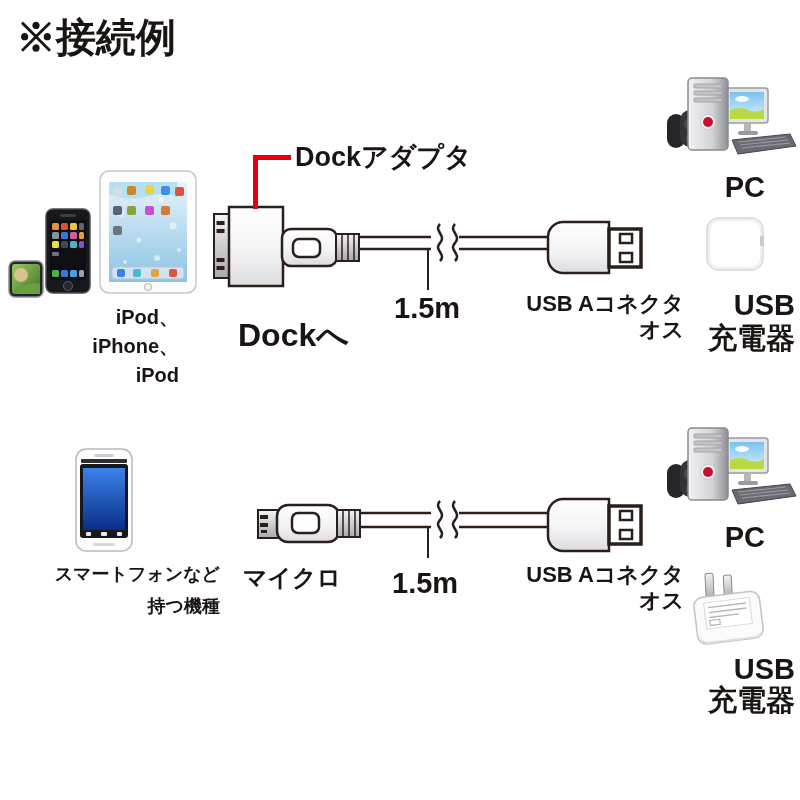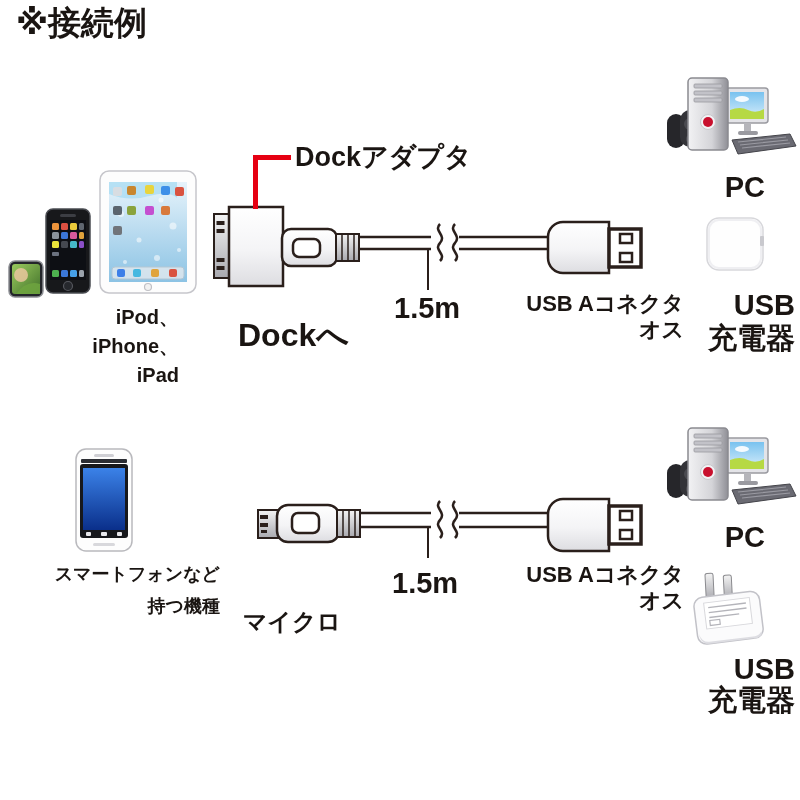--- a/index.html
+++ b/index.html
@@ -3,21 +3,21 @@
 <meta charset="utf-8">
 <style>
   html,body{margin:0;padding:0;background:#fff;}
   .canvas{
     position:relative;width:800px;height:800px;background:#ffffff;overflow:hidden;
     font-family:"Liberation Sans","DejaVu Sans",sans-serif;color:#1a1512;
   }
   .abs{position:absolute;}
   .label{position:absolute;font-weight:600;white-space:nowrap;color:#1a1512;}
   .center{text-align:right;}
-  .title{left:16px;top:1px;font-size:33px;font-weight:700;}
+  .title{left:16px;top:10px;font-size:40px;font-weight:700;font-family:Liberation Serif, serif;}
 
   
   .ipod-svg{left:8px;top:260px;}
   .iphone-svg{left:45px;top:208px;}
   .ipad-svg{left:99px;top:170px;}
   .devices-label{left:19px;top:303px;width:160px;font-size:20px;line-height:29px;}
   .callout-v{left:253px;top:155px;width:5px;height:54px;background:#e60012;}
   .callout-h{left:253px;top:155px;width:38px;height:5px;background:#e60012;}
   .dock-adapter-label{left:295px;top:139px;font-size:27px;text-align:center;}
   .top-cable-svg{left:210px;top:198px;}
@@ -26,21 +26,21 @@
   .usb-top-label{left:514px;top:291px;width:170px;font-size:22px;line-height:26px;}
   .pc-top-svg{left:662px;top:74px;}
   .pc-top-label{left:699px;top:171px;width:66px;font-size:29px;}
   .charger-top-svg{left:705px;top:216px;}
   .charger-top-label{left:675px;top:289px;width:120px;font-size:29px;line-height:33px;}
 
   
   .phone-svg{left:75px;top:448px;}
   .phone-label{left:8px;top:558px;width:212px;font-size:18px;line-height:32px;}
   .bottom-cable-svg{left:250px;top:493px;}
-  .micro-label{left:233px;top:563px;width:108px;font-size:24px;line-height:30px;margin-top:44px;}
+  .micro-label{left:233px;top:563px;width:108px;font-size:24px;line-height:30px;}
   .len-bottom{left:392px;top:567px;font-size:29px;font-weight:700;}
   .usb-bottom-label{left:514px;top:562px;width:170px;font-size:22px;line-height:26px;}
   .pc-bottom-svg{left:662px;top:424px;}
   .pc-bottom-label{left:699px;top:521px;width:66px;font-size:29px;}
   .charger-bottom-svg{left:683px;top:568px;}
   .charger-bottom-label{left:675px;top:654px;width:120px;font-size:29px;line-height:31px;}
 </style>
 </head>
 <body>
 
@@ -146,21 +146,21 @@
     <rect x="18" y="99" width="8" height="8" rx="2" fill="#3d7fe8"></rect>
       <rect x="34" y="99" width="8" height="8" rx="2" fill="#46b8e0"></rect>
       <rect x="52" y="99" width="8" height="8" rx="2" fill="#e0a33c"></rect>
       <rect x="70" y="99" width="8" height="8" rx="2" fill="#d95340"></rect>
     <circle cx="49" cy="117" r="3.5" fill="#f1f1f1" stroke="#c0c0c5" stroke-width="1.2"></circle>
   </svg>
 
   <div class="label devices-label center">
     <div>iPod、</div>
     <div>iPhone、</div>
-    <div>iPad</div>
+    <div>iPod</div>
   </div>
 
   <svg class="abs top-cable-svg" width="440" height="95" viewBox="210 198 440 95">
     <g>
       <rect x="214" y="214" width="17" height="64" fill="url(#gMetal)" stroke="#2a1f1b" stroke-width="2"></rect>
       <rect x="216.5" y="221" width="8" height="4" fill="#2a1f1b"></rect>
       <rect x="216.5" y="229" width="8" height="4" fill="#2a1f1b"></rect>
       <rect x="216.5" y="258" width="8" height="4" fill="#2a1f1b"></rect>
       <rect x="216.5" y="266" width="8" height="4" fill="#2a1f1b"></rect>
       <rect x="229" y="207" width="54" height="79" fill="url(#gBody)" stroke="#2a1f1b" stroke-width="2.5"></rect>

